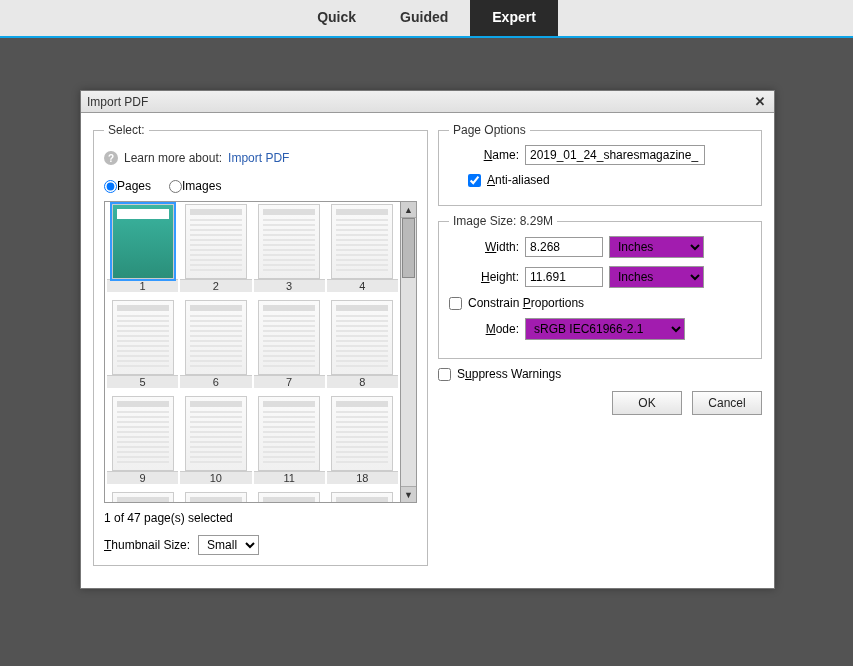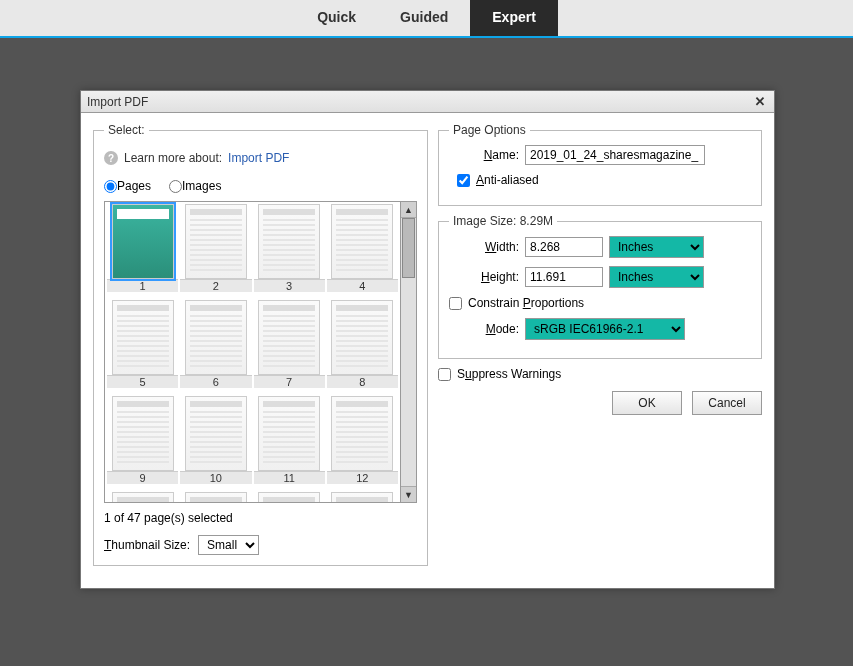--- a/index.html
+++ b/index.html
@@ -214,21 +214,21 @@
 .row input[type=text] {
   border:1px solid #999;
   padding:2px 4px;
   font-size:12px;
   background:#fff;
 }
 .row select {
   border:1px solid #999;
   padding:2px 4px;
   font-size:12px;
-  background:#14b8a6;
+  background:#a21caf;
 }
 .unit-sel {
   width:95px;
 }
 .check-row {
   display:flex;
   align-items:center;
   gap:6px;
   font-size:12px;
   margin-bottom:8px;
@@ -325,21 +325,21 @@
             <div class="thumb">
                 <div class="page"></div>
                 <div class="num">10</div>
               </div>
             <div class="thumb">
                 <div class="page"></div>
                 <div class="num">11</div>
               </div>
             <div class="thumb">
                 <div class="page"></div>
-                <div class="num">12</div>
+                <div class="num">18</div>
               </div>
             <div class="thumb last-row">
                 <div class="page"></div>
               </div>
             <div class="thumb last-row">
                 <div class="page"></div>
               </div>
             <div class="thumb last-row">
                 <div class="page"></div>
               </div>
@@ -365,21 +365,21 @@
       </fieldset>
     </div>
 
     <div class="right-col">
       <fieldset class="group">
         <legend>Page Options</legend>
         <div class="row">
           <label class="rt"><span class="underline-letter">N</span>ame:</label>
           <input type="text" style="width: 180px;" value="2019_01_24_sharesmagazine_">
         </div>
-        <div class="check-row" style="margin-left:8px">
+        <div class="check-row" style="margin-left:19px">
           <input type="checkbox" checked="" style="">
           <span><span class="underline-letter">A</span>nti-aliased</span>
         </div>
       </fieldset>
 
       <fieldset class="group">
         <legend>Image Size: 8.29M</legend>
         <div class="row">
           <label class="rt"><span class="underline-letter">W</span>idth:</label>
           <input type="text" style="width: 78px;" value="8.268">

